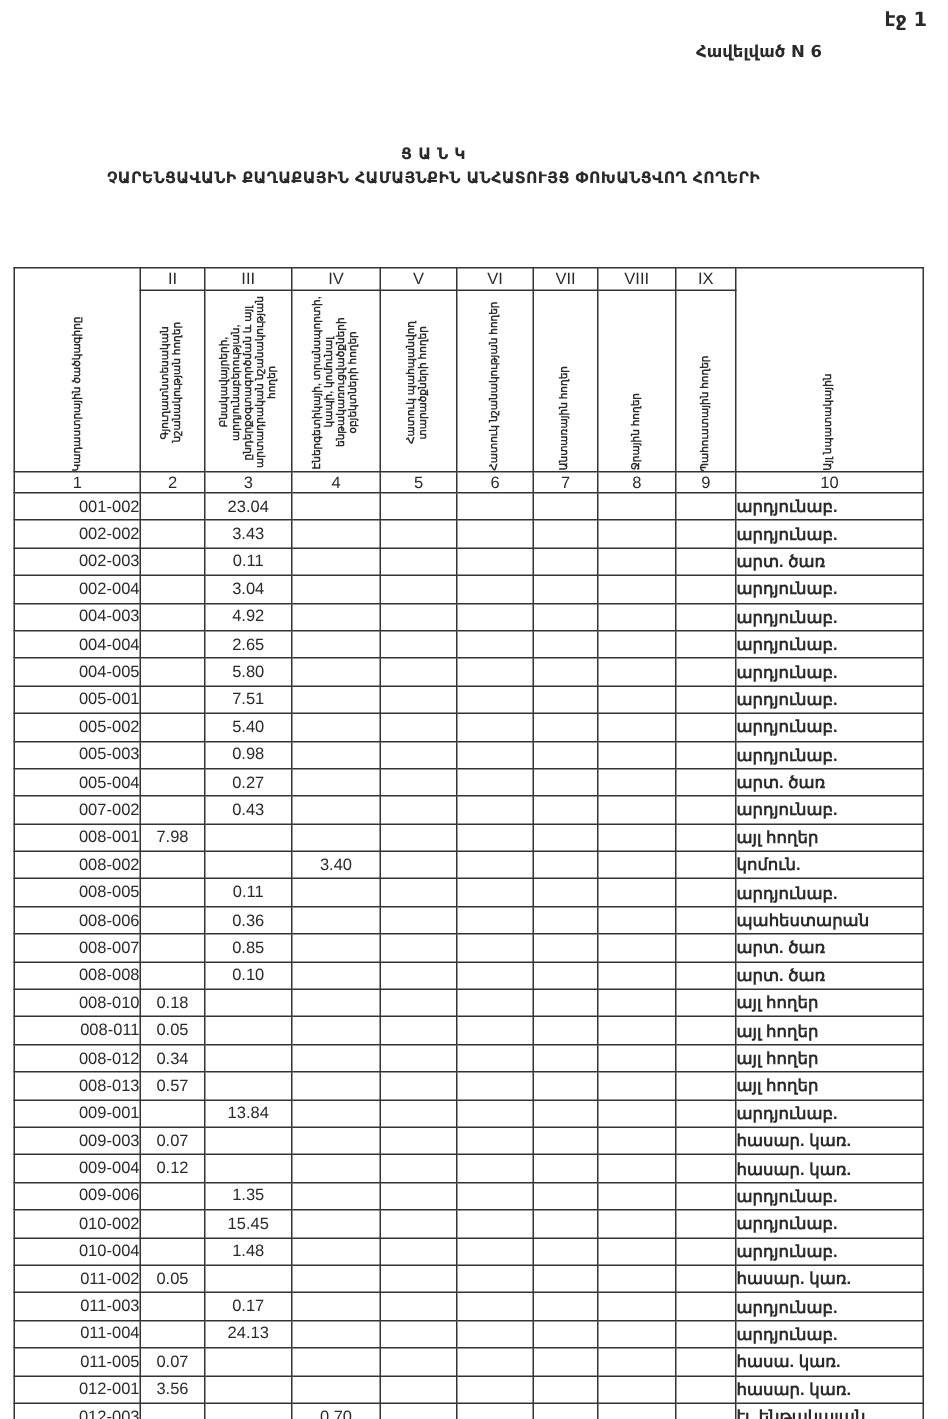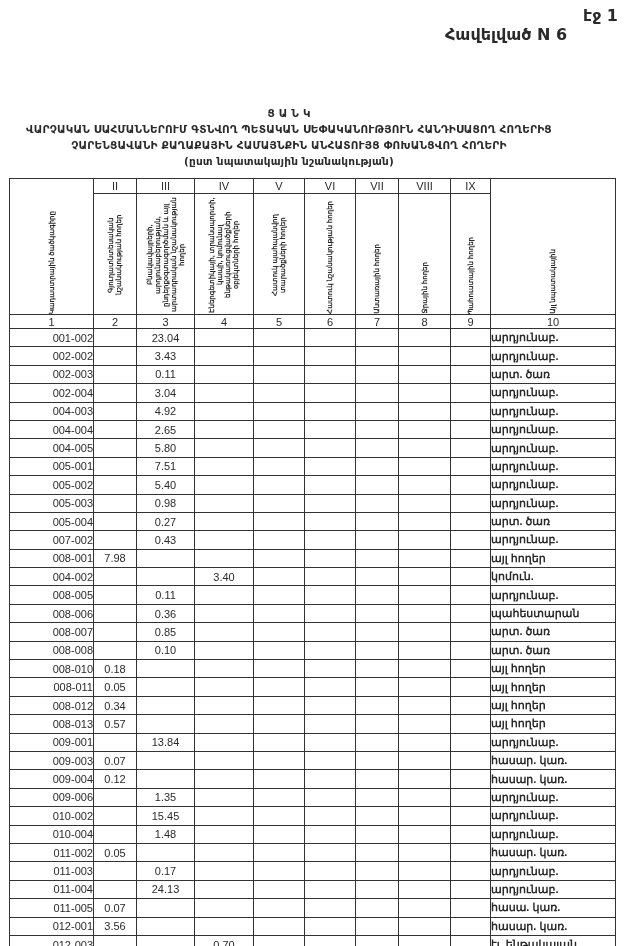--- a/index.html
+++ b/index.html
@@ -1,22 +1,22 @@
 <!DOCTYPE html>
 <html><head>
 <meta charset="utf-8">
 <style>
   html, body { margin:0; padding:0; background:#ffffff; }
   body { width:632px; height:946px; position:relative; overflow:hidden;
          font-family:"DejaVu Sans", sans-serif; color:#2a2a2a; }
-  .page-num { position:absolute; top:6px; right:14px; font-size:16px; font-weight:bold; }
+  .page-num { position:absolute; top:6px; right:14px; font-size:13px; font-weight:bold; }
   .annex { position:absolute; top:28px; left:380px; width:252px; text-align:center;
-           font-size:16px; font-weight:bold; line-height:13px; }
+           font-size:11px; font-weight:bold; line-height:13px; }
   .annex div { white-space:nowrap; }
-  .title-block { position:absolute; top:105px; left:0; width:578px; text-align:center;
+  .title-block { position:absolute; top:95px; left:0; width:578px; text-align:center;
                  font-size:10.5px; font-weight:bold; line-height:16px; letter-spacing:0.2px; }
   .title-block .sub { font-weight:bold; font-size:10.5px; }
   table.grid { position:absolute; top:178px; left:9px; border-collapse:collapse;
                table-layout:fixed; font-family:"Liberation Sans", sans-serif; }
   table.grid td, table.grid th { border:1.5px solid #333; padding:0; font-size:11px; overflow:hidden; }
   th.roman { height:14px; font-weight:normal; font-size:10px; text-align:center; }
   th.vert { height:120px; vertical-align:bottom; font-weight:normal; }
   th.vert .vt { writing-mode:vertical-rl; transform:rotate(180deg); font-size:7px;
                 line-height:8px; margin:0 auto; max-height:118px; white-space:normal; font-weight:bold; }
   th.colnum { height:13px; font-size:11px; font-weight:normal; text-align:center; }
@@ -29,23 +29,21 @@
 <body>
 
 <div class="page-num">էջ 1</div>
 
 <div class="annex">
   <div>Հավելված N 6</div>
 </div>
 
 <div class="title-block">
   <div>Ց Ա Ն Կ</div>
-  <div>ՎԱՐՉԱԿԱՆ ՍԱՀՄԱՆՆԵՐՈՒՄ ԳՏՆՎՈՂ ՊԵՏԱԿԱՆ ՍԵՓԱԿԱՆՈՒԹՅՈՒՆ ՀԱՆԴԻՍԱՑՈՂ ՀՈՂԵՐԻՑ</div>
   <div>ՉԱՐԵՆՑԱՎԱՆԻ ՔԱՂԱՔԱՅԻՆ ՀԱՄԱՅՆՔԻՆ ԱՆՀԱՏՈՒՅՑ ՓՈԽԱՆՑՎՈՂ ՀՈՂԵՐԻ</div>
-  <div class="sub">(ըստ նպատակային նշանակության)</div>
 </div>
 
 <table class="grid">
   <colgroup>
     <col style="width:84px">
       <col style="width:43px">
       <col style="width:58px">
       <col style="width:59px">
     <col style="width:51px">
       <col style="width:51px">
@@ -261,21 +259,21 @@
         <td class="num"></td>
         <td class="num"></td>
         <td class="num"></td>
         <td class="num"></td>
         <td class="num"></td>
         <td class="num"></td>
         <td class="num"></td>
         <td class="use">այլ հողեր</td>
       </tr>
       <tr>
-        <td class="code">004-002</td>
+        <td class="code">008-002</td>
         <td class="num"></td>
         <td class="num"></td>
         <td class="num">3.40</td>
         <td class="num"></td>
         <td class="num"></td>
         <td class="num"></td>
         <td class="num"></td>
         <td class="num"></td>
         <td class="use">կոմուն.</td>
       </tr>

